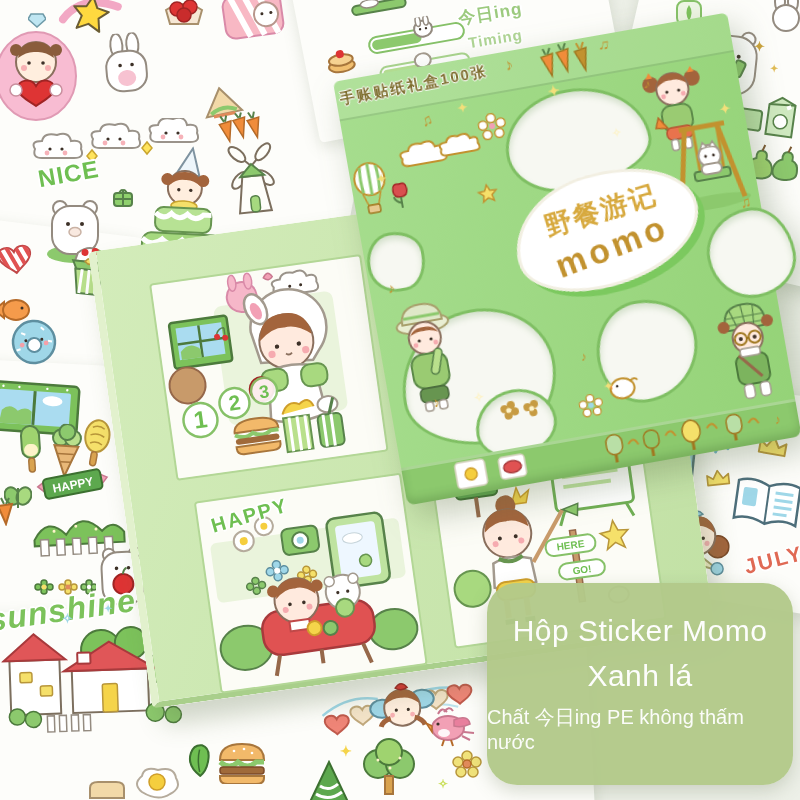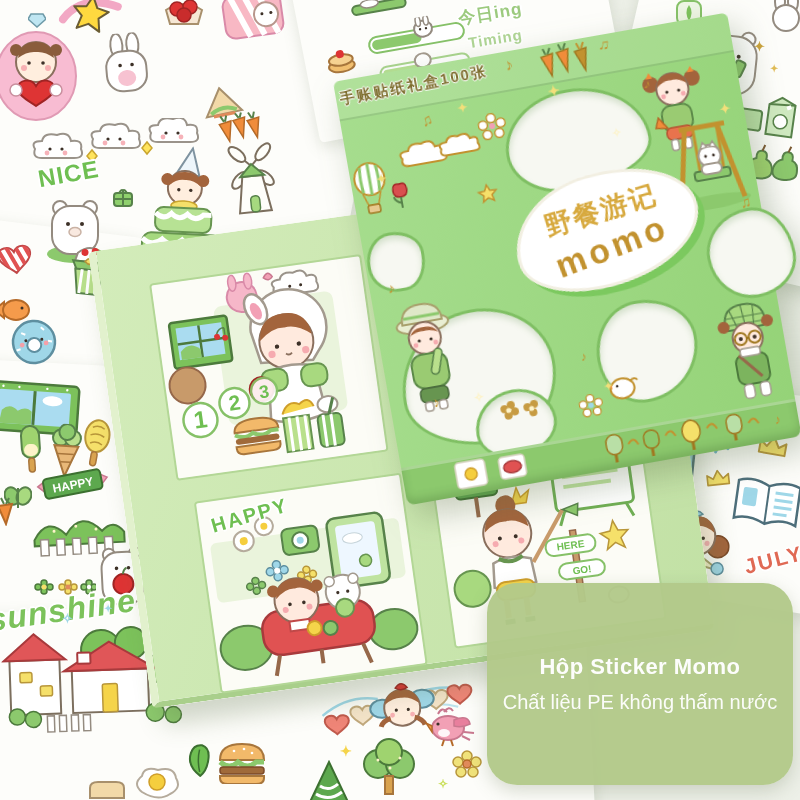--- a/index.html
+++ b/index.html
@@ -48,21 +48,21 @@
        display:flex;flex-direction:column;align-items:center;justify-content:center;}
   .logo-cn{font-size:27px;font-weight:900;letter-spacing:2px;color:#d7a93e;
        text-shadow:-2px 0 #fff,2px 0 #fff,0 -2px #fff,0 2px #fff,1px 1px #fff,-1px -1px #fff;}
   .logo-en{font-size:34px;font-weight:900;letter-spacing:4px;color:#c2922f;transform:rotate(-4deg);
        text-shadow:-2px 0 #fff,2px 0 #fff,0 -2px #fff,0 2px #fff,1px 1px #fff,-1px -1px #fff;}
   
   .info-card{position:absolute;left:487px;top:583px;width:306px;height:202px;
        background:rgba(178,201,137,.96);border-radius:30px;color:#fff;
        display:flex;flex-direction:column;align-items:center;justify-content:center;gap:11px;
        box-shadow:0 6px 18px rgba(100,115,80,.25);}
-  .ic-big{font-size:22px;font-weight:700;letter-spacing:.5px;opacity:.98;}
+  .ic-big{font-size:30px;font-weight:400;letter-spacing:.5px;opacity:.98;}
   .ic-small{font-size:20px;font-weight:400;opacity:.95;}
 </style>
 </head>
 <body>
 
 <div class="scene">
 
   <div class="sheet" style="left:-40px;top:-80px;width:410px;height:350px;transform:rotate(11deg);"></div>
   <div class="sheet" style="left:300px;top:-70px;width:310px;height:185px;transform:rotate(-11deg);"></div>
   <div class="sheet" style="left:618px;top:-60px;width:260px;height:330px;transform:rotate(13deg);"></div>
@@ -1035,16 +1035,17 @@
           </g>
           <path d="M28 14 q6 -8 10 2 M66 12 q6 -8 10 2 M108 12 q6 -8 10 2 M150 14 q6 -8 10 2" stroke="#c2922f" stroke-width="2" fill="none"></path>
           <text x="176" y="20" font-size="13" fill="#c2922f" font-weight="bold">♪</text>
         </svg>
       </div>
     </div>
   </div>
 
   <div class="info-card">
     <div class="ic-big">Hộp Sticker Momo</div>
-    <div class="ic-small">Chất liệu PE không thấm nước</div>
+    <div class="ic-big">Xanh lá</div>
+    <div class="ic-small">Chất 今日ing PE không thấm nước</div>
   </div>
 
 </div>
 
 </body></html>

